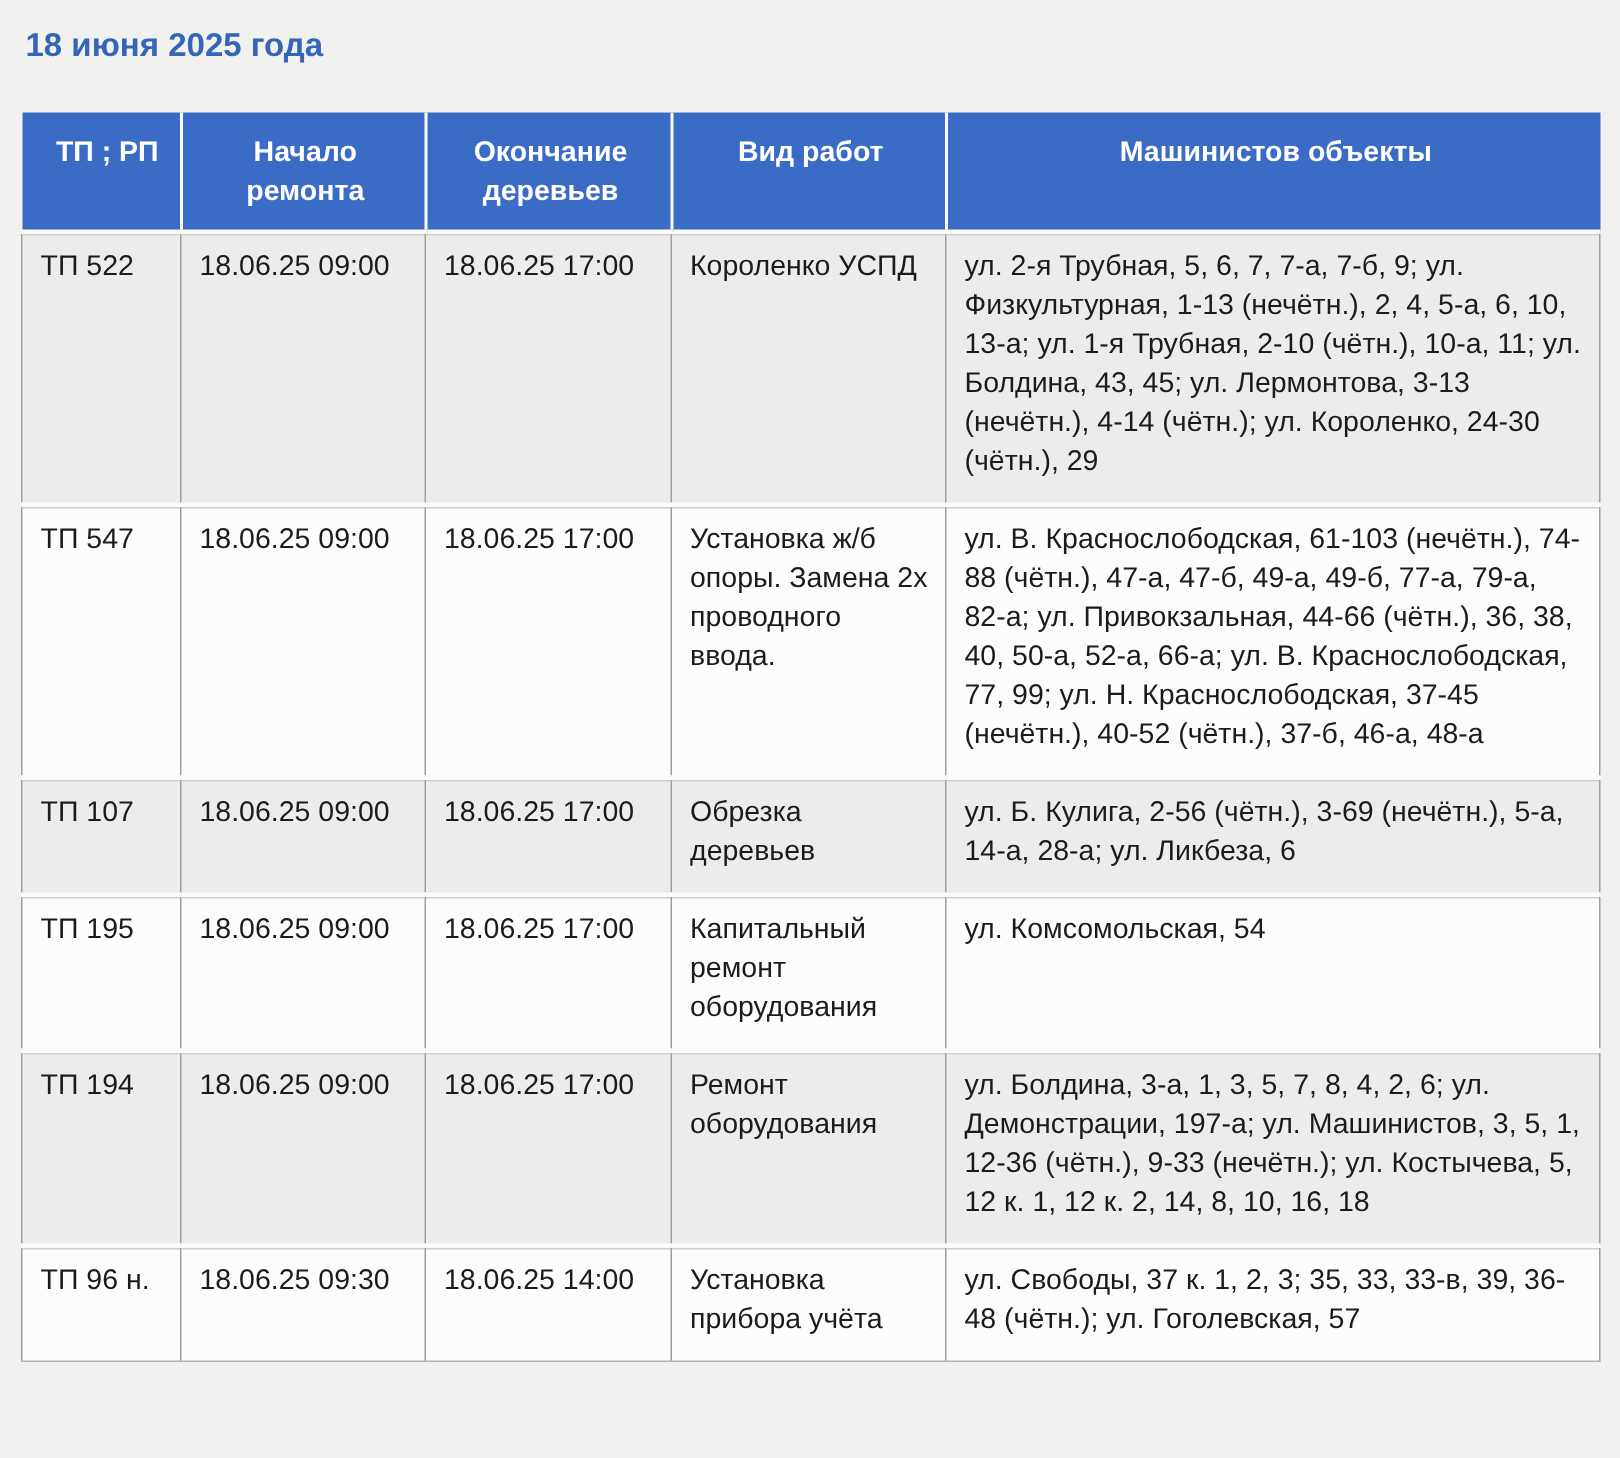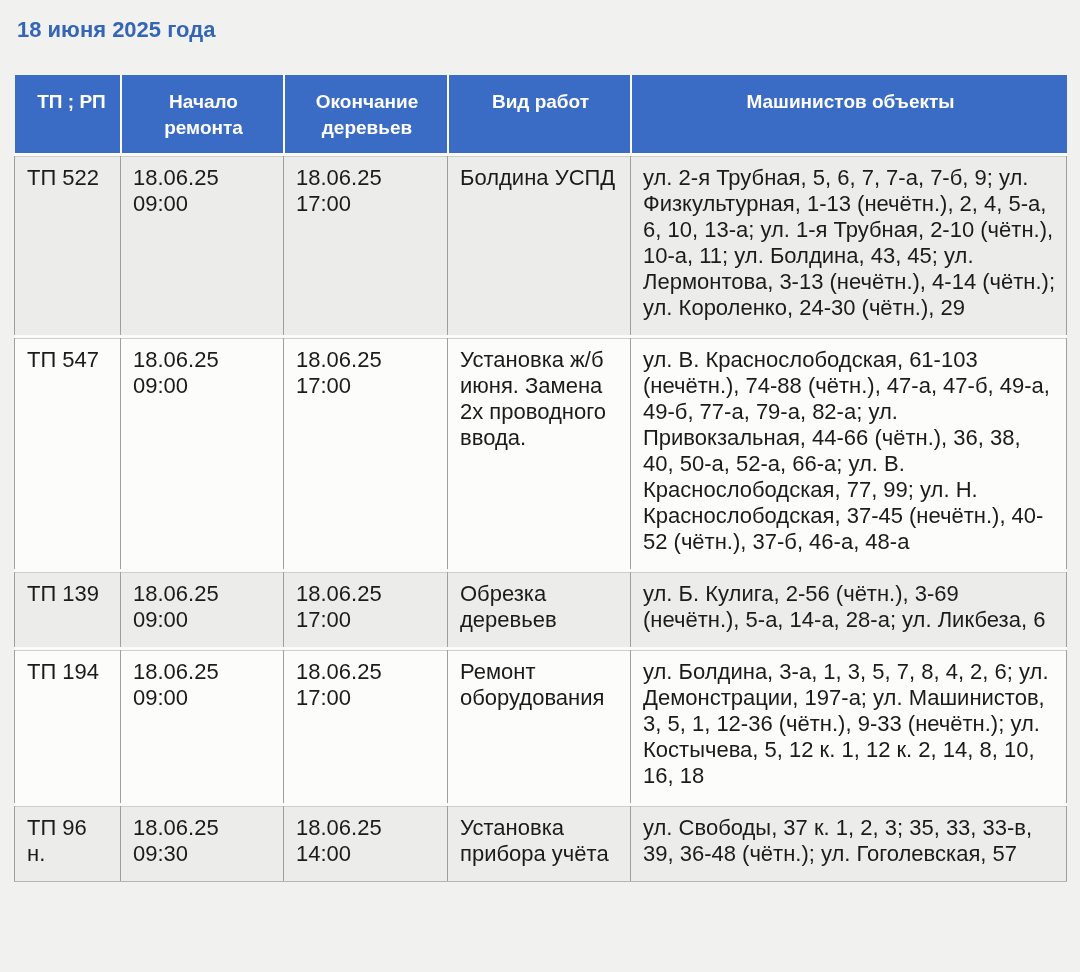--- a/index.html
+++ b/index.html
@@ -37,21 +37,21 @@
     font-weight: bold;
     text-align: center;
     vertical-align: top;
     padding: 14px 10px 12px 13px;
     height: 75px;
     border-right: 2px solid #fbfbfa;
   }
   thead th:first-child { padding-left: 19px; }
   thead th:last-child { border-right: none; }
   tbody td {
-    font-size: 22px;
+    font-size: 19px;
     line-height: 26px;
     vertical-align: top;
     padding: 9px 10px 14px 12px;
     border-right: 1px solid #9f9f9d;
     border-top: 3px solid #fbfbfa;
     box-shadow: inset 0 1px 0 #cfcfcd;
   }
   tbody td:first-child { border-left: 1px solid #9f9f9d; }
   tbody tr:nth-child(odd) td { background: #ececea; }
   tbody tr:nth-child(even) td { background: #fcfcfb; }
@@ -77,36 +77,43 @@
         <th>Окончание деревьев</th>
         <th>Вид работ</th>
         <th>Машинистов объекты</th>
       </tr>
   </thead>
   <tbody>
       <tr>
         <td>ТП 522</td>
         <td>18.06.25 09:00</td>
         <td>18.06.25 17:00</td>
-        <td>Болдина УСПД</td>
+        <td>Короленко УСПД</td>
         <td>ул. 2-я Трубная, 5, 6, 7, 7-а, 7-б, 9; ул. Физкультурная, 1-13 (нечётн.), 2, 4, 5-а, 6, 10, 13-а; ул. 1-я Трубная, 2-10 (чётн.), 10-а, 11; ул. Болдина, 43, 45; ул. Лермонтова, 3-13 (нечётн.), 4-14 (чётн.); ул. Короленко, 24-30 (чётн.), 29</td>
       </tr>
       <tr>
         <td>ТП 547</td>
         <td>18.06.25 09:00</td>
         <td>18.06.25 17:00</td>
-        <td>Установка ж/б июня. Замена 2х проводного ввода.</td>
+        <td>Установка ж/б опоры. Замена 2х проводного ввода.</td>
         <td>ул. В. Краснослободская, 61-103 (нечётн.), 74-88 (чётн.), 47-а, 47-б, 49-а, 49-б, 77-а, 79-а, 82-а; ул. Привокзальная, 44-66 (чётн.), 36, 38, 40, 50-а, 52-а, 66-а; ул. В. Краснослободская, 77, 99; ул. Н. Краснослободская, 37-45 (нечётн.), 40-52 (чётн.), 37-б, 46-а, 48-а</td>
       </tr>
       <tr>
-        <td>ТП 139</td>
+        <td>ТП 107</td>
         <td>18.06.25 09:00</td>
         <td>18.06.25 17:00</td>
         <td>Обрезка деревьев</td>
         <td>ул. Б. Кулига, 2-56 (чётн.), 3-69 (нечётн.), 5-а, 14-а, 28-а; ул. Ликбеза, 6</td>
+      </tr>
+      <tr>
+        <td>ТП 195</td>
+        <td>18.06.25 09:00</td>
+        <td>18.06.25 17:00</td>
+        <td>Капитальный ремонт оборудования</td>
+        <td>ул. Комсомольская, 54</td>
       </tr>
       <tr>
         <td>ТП 194</td>
         <td>18.06.25 09:00</td>
         <td>18.06.25 17:00</td>
         <td>Ремонт оборудования</td>
         <td>ул. Болдина, 3-а, 1, 3, 5, 7, 8, 4, 2, 6; ул. Демонстрации, 197-а; ул. Машинистов, 3, 5, 1, 12-36 (чётн.), 9-33 (нечётн.); ул. Костычева, 5, 12 к. 1, 12 к. 2, 14, 8, 10, 16, 18</td>
       </tr>
       <tr>
         <td>ТП 96 н.</td>

